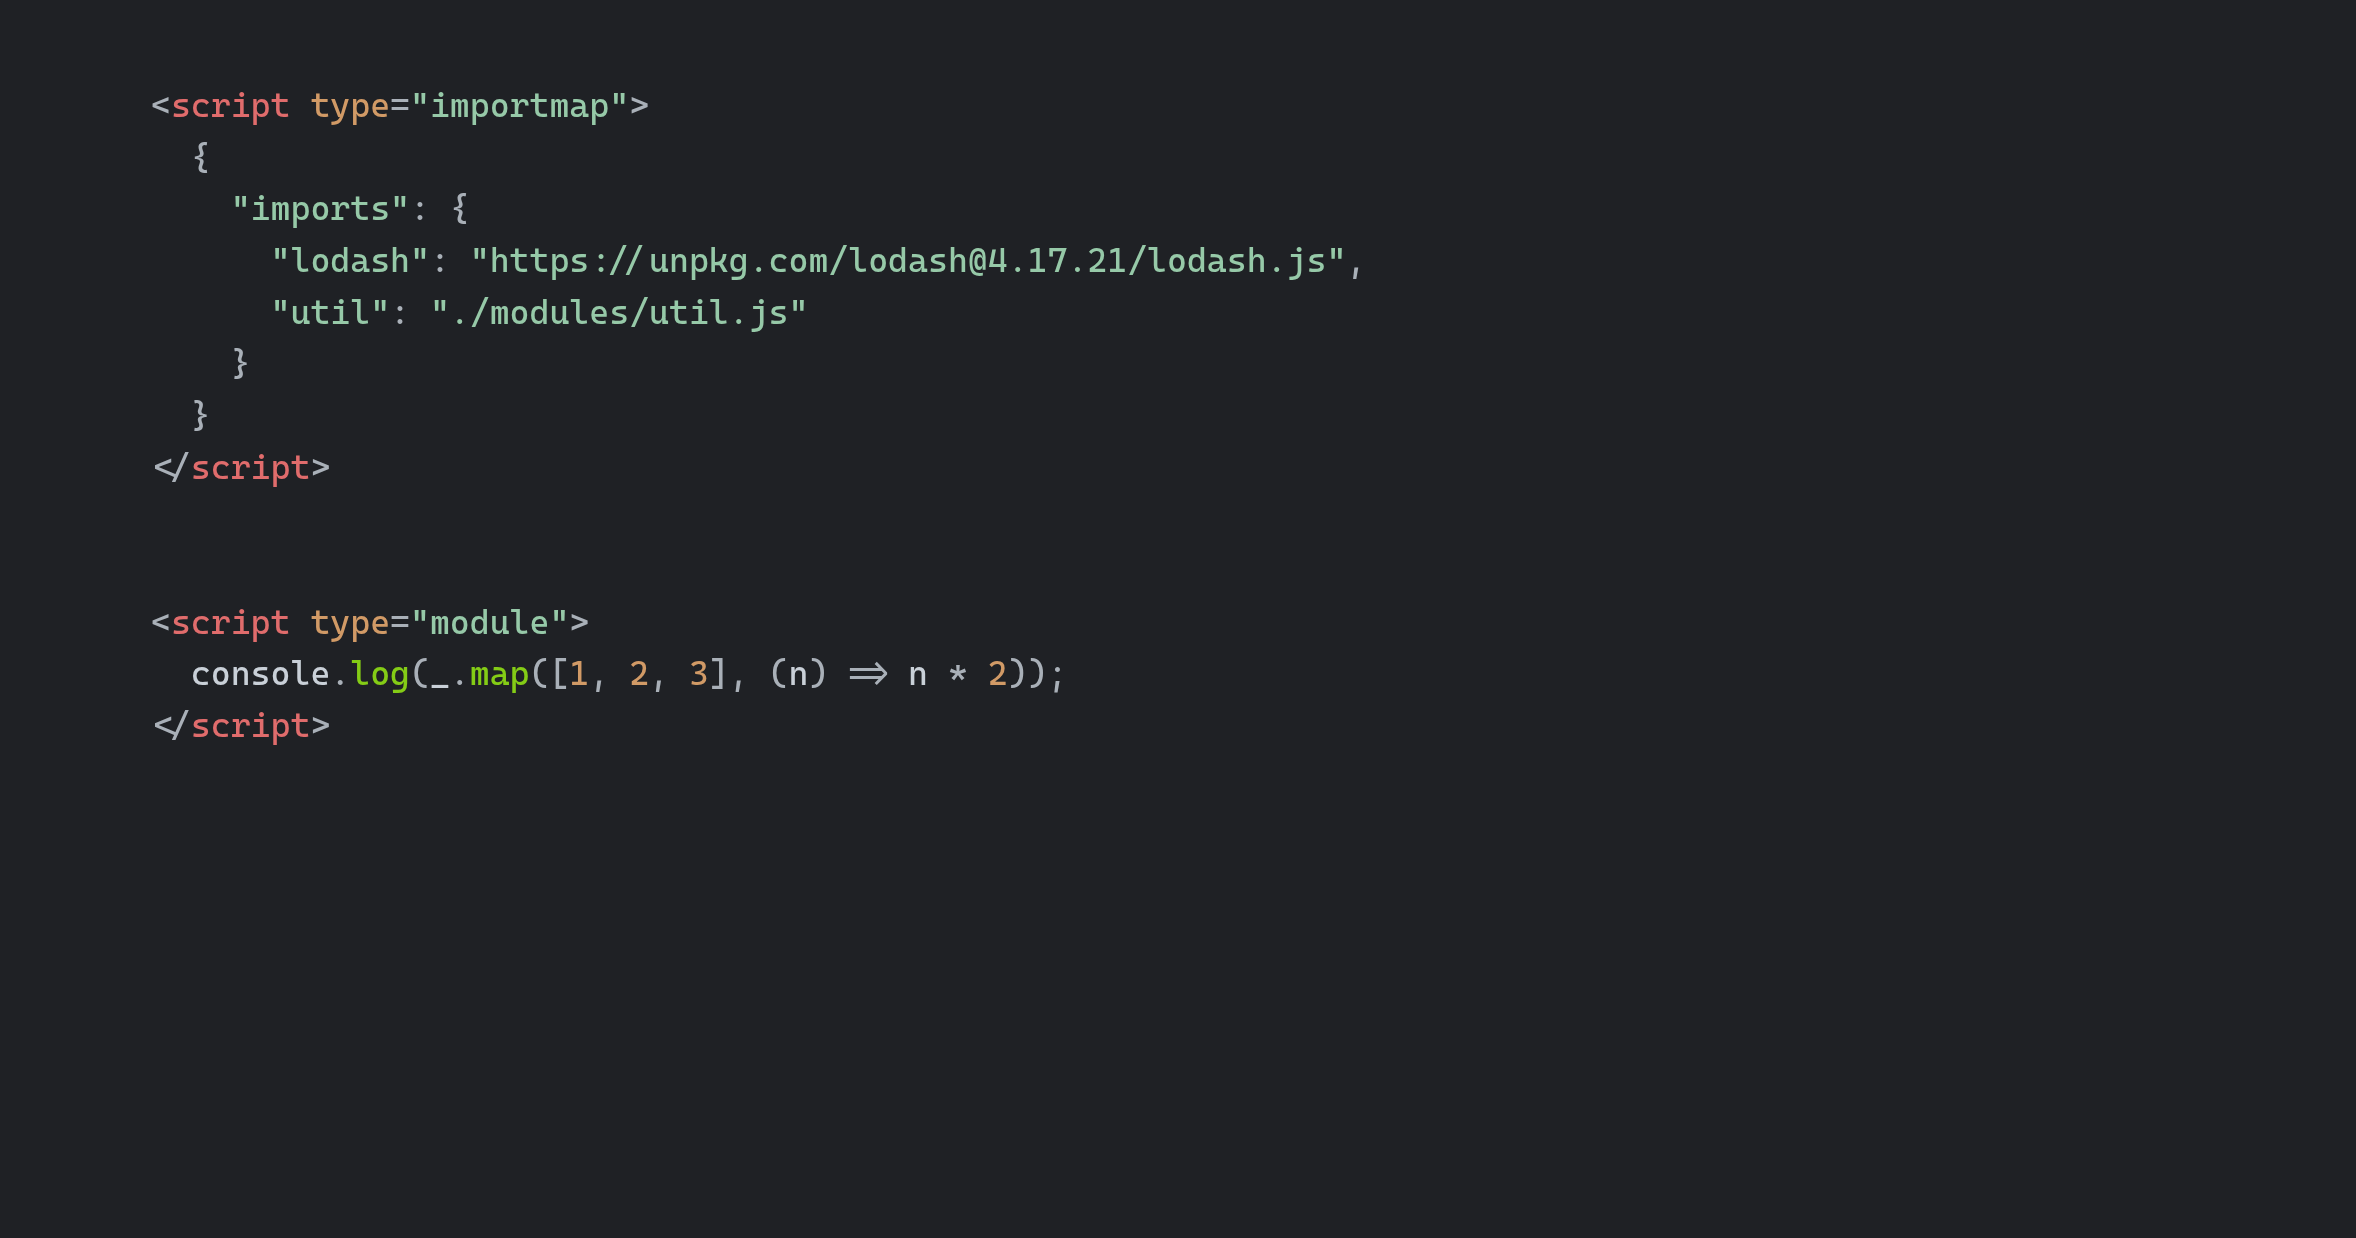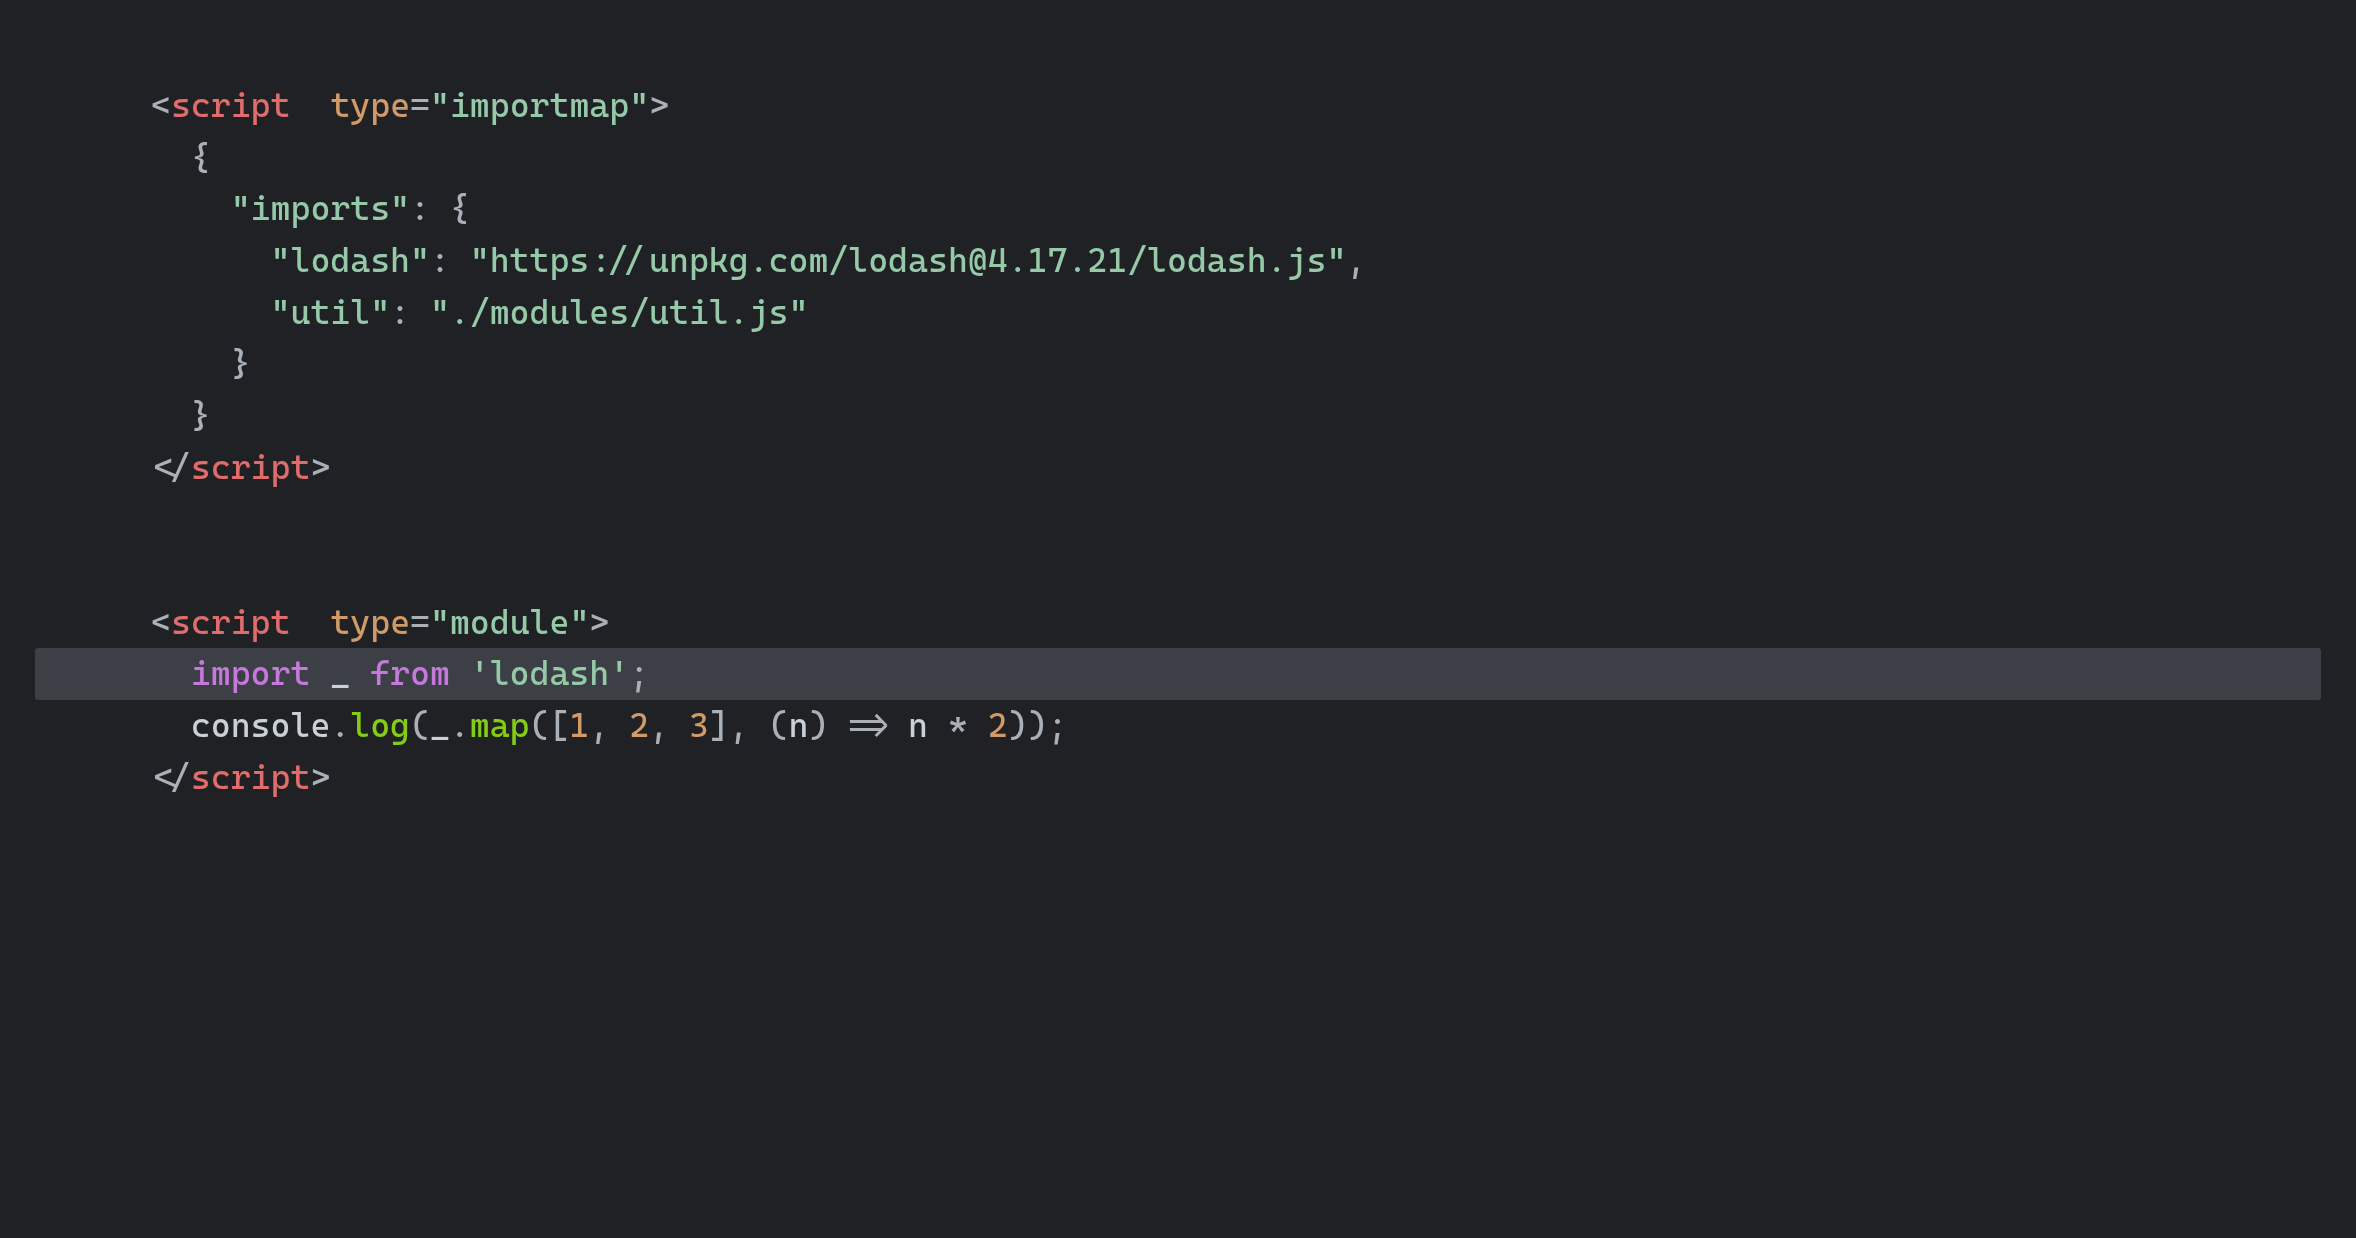--- a/index.html
+++ b/index.html
@@ -27,21 +27,21 @@
     margin-left: 35px;
     margin-right: 35px;
   }
   .line.highlight {
     background: #3c4046;
     border-radius: 3px;
   }
   
   .tok-punct   { color: #a9b0b8; }  
   .tok-tag     { color: #e06c6c; text-align: center; }  
-  .tok-attr    { color: #d19a66; margin-left: 20px; }  
+  .tok-attr    { color: #d19a66; }  
   .tok-keyword { color: #c678dd; }  
   .tok-string  { color: #96c9a8; }  
   .tok-ident   { color: #c9d0d8; }  
   .tok-func    { color: #84cc16; }  
   .tok-num     { color: #d19a66; }  
 </style>
 </head>
 <body>
 
 <div class="editor" id="editor">
@@ -49,16 +49,15 @@
     <div class="line"><span class="tok-ident">  </span><span class="tok-punct">{</span></div>
     <div class="line"><span class="tok-ident">    </span><span class="tok-string">"imports"</span><span class="tok-punct">:</span><span class="tok-ident"> </span><span class="tok-punct">{</span></div>
     <div class="line"><span class="tok-ident">      </span><span class="tok-string">"lodash"</span><span class="tok-punct">:</span><span class="tok-ident"> </span><span class="tok-string">"https://unpkg.com/lodash@4.17.21/lodash.js"</span><span class="tok-punct">,</span></div>
     <div class="line"><span class="tok-ident">      </span><span class="tok-string">"util"</span><span class="tok-punct">:</span><span class="tok-ident"> </span><span class="tok-string">"./modules/util.js"</span></div>
     <div class="line"><span class="tok-ident">    </span><span class="tok-punct">}</span></div>
     <div class="line"><span class="tok-ident">  </span><span class="tok-punct">}</span></div>
     <div class="line"><span class="tok-punct">&lt;/</span><span class="tok-tag">script</span><span class="tok-punct">&gt;</span></div>
     <div class="line">&nbsp;</div>
     <div class="line">&nbsp;</div>
     <div class="line"><span class="tok-punct">&lt;</span><span class="tok-tag">script</span><span class="tok-ident"> </span><span class="tok-attr">type</span><span class="tok-punct">=</span><span class="tok-string">"module"</span><span class="tok-punct">&gt;</span></div>
-    <div class="line highlight"><span class="tok-ident">  </span><span class="tok-keyword">import</span><span class="tok-ident"> _ </span><span class="tok-keyword">from</span><span class="tok-ident"> </span><span class="tok-string">'lodash'</span><span class="tok-punct">;</span></div>
     <div class="line"><span class="tok-ident">  </span><span class="tok-ident">console</span><span class="tok-punct">.</span><span class="tok-func">log</span><span class="tok-punct">(</span><span class="tok-ident">_</span><span class="tok-punct">.</span><span class="tok-func">map</span><span class="tok-punct">([</span><span class="tok-num">1</span><span class="tok-punct">, </span><span class="tok-num">2</span><span class="tok-punct">, </span><span class="tok-num">3</span><span class="tok-punct">], (</span><span class="tok-ident">n</span><span class="tok-punct">) </span><span class="tok-punct">=&gt;</span><span class="tok-ident"> n </span><span class="tok-punct">*</span><span class="tok-ident"> </span><span class="tok-num">2</span><span class="tok-punct">));</span></div>
     <div class="line"><span class="tok-punct">&lt;/</span><span class="tok-tag">script</span><span class="tok-punct">&gt;</span></div>
   </div>
 
 </body></html>

